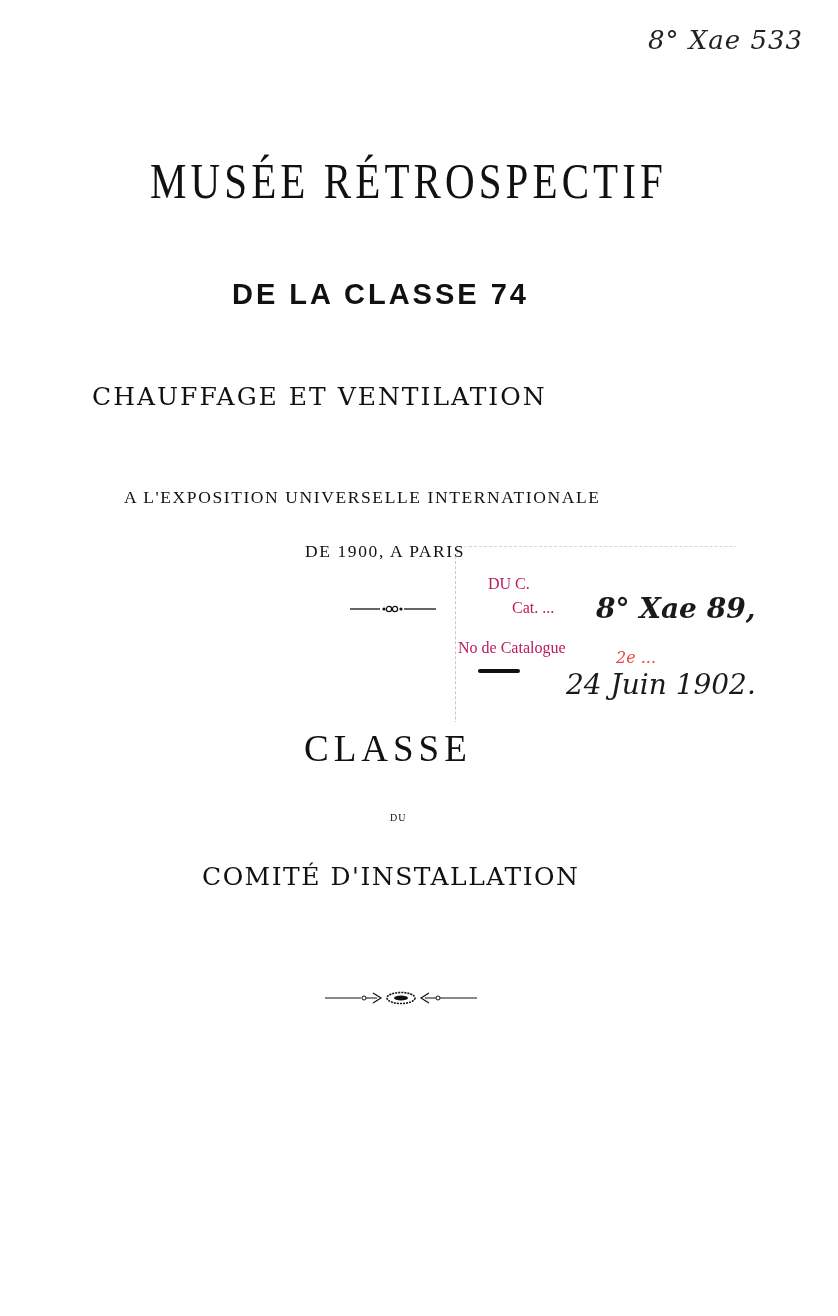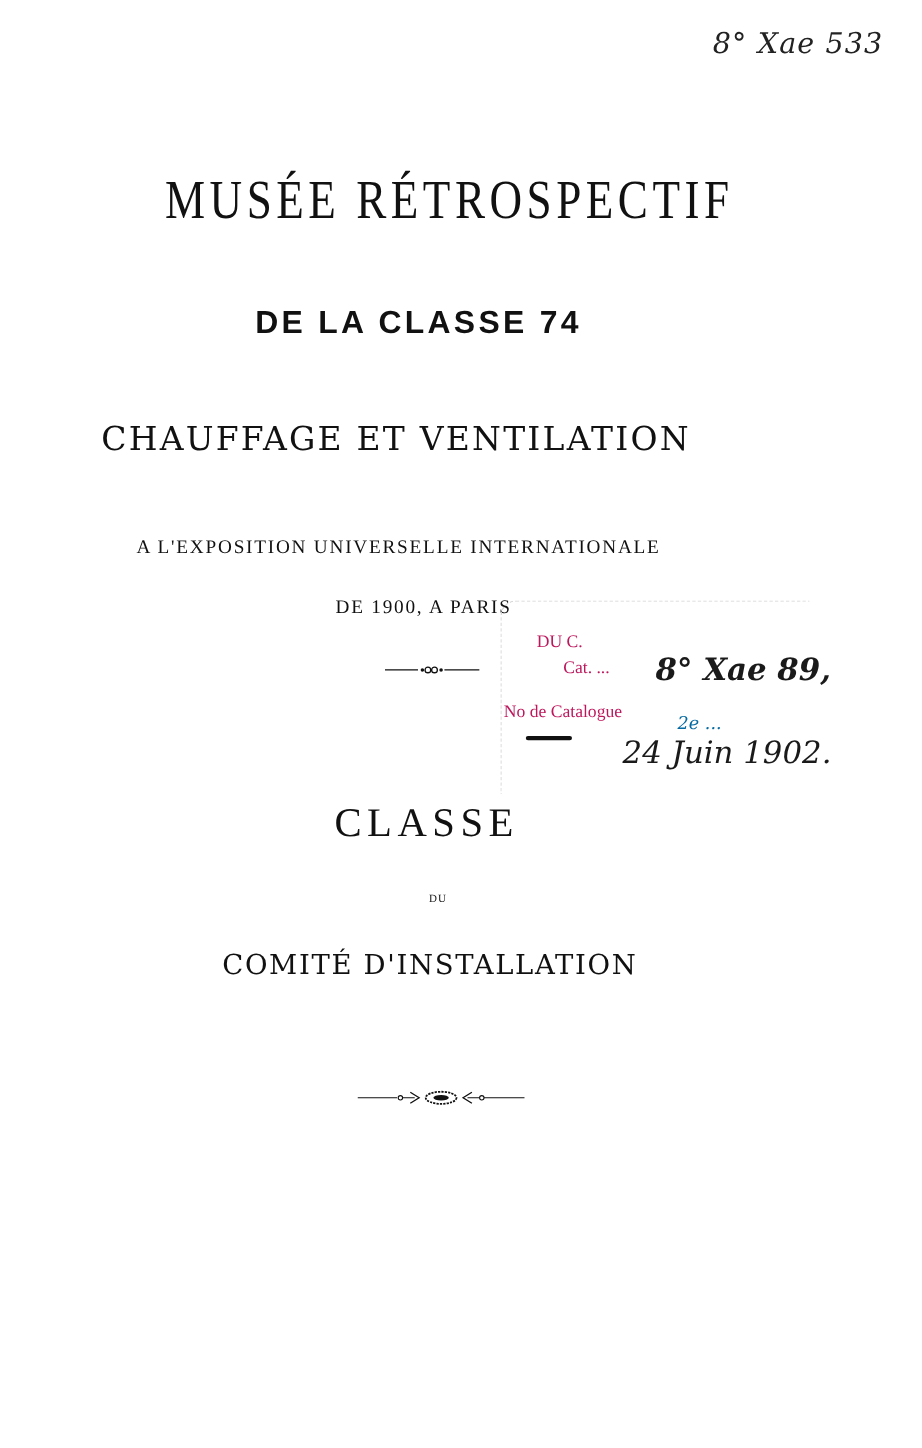--- a/index.html
+++ b/index.html
@@ -14,39 +14,39 @@
     top: 152px; left: 150px; font-family: "Liberation Serif", serif;
     font-size: 50px; letter-spacing: 5px; transform: scaleX(0.82); transform-origin: left top;
     font-weight: normal;
   }
   .title2 {
     top: 278px; left: 232px; font-family: "Liberation Sans", sans-serif; font-weight: bold;
     font-size: 29px; letter-spacing: 3px;
   }
   .title3 {
     top: 382px; left: 92px; font-family: "DejaVu Serif", serif;
-    font-size: 30px; letter-spacing: 2px;
+    font-size: 25px; letter-spacing: 2px;
   }
   .subtitle1 {
     top: 487px; left: 124px; font-family: "Liberation Serif", serif;
     font-size: 17.5px; letter-spacing: 1.6px;
   }
   .subtitle2 {
     top: 521px; left: 305px; font-family: "Liberation Serif", serif;
     font-size: 17.5px; letter-spacing: 1.6px; margin-top: 20px;
   }
   .ornament1 { left: 350px; top: 603px; width: 86px; height: 12px; }
   .stamp {
     left: 455px; top: 546px; width: 280px; height: 175px;
     border-left: 1px dashed #c8c8c8; border-top: 1px dashed #d6d6d6;
     border-top-left-radius: 14px;
   }
   .stamp-line { position: absolute; font-family: "Liberation Serif", serif; color: #be185d; font-size: 16px; }
   .hand1 { left: 596px; top: 592px; font-family: "DejaVu Serif", serif; font-style: italic; font-size: 28px; color: #1a1a1a; font-weight: bold; }
-  .hand2 { left: 616px; top: 648px; font-family: "DejaVu Serif", serif; font-style: italic; font-size: 16px; color: #0369a1; }
+  .hand2 { left: 616px; top: 648px; font-family: "DejaVu Serif", serif; font-style: italic; font-size: 16px; color: #ef4444; }
   .hand3 { left: 566px; top: 668px; font-family: "DejaVu Serif", serif; font-style: italic; font-size: 28px; color: #1a1a1a; }
   .dash { left: 478px; top: 669px; width: 42px; height: 4px; background: #111; border-radius: 2px; }
   .rapport {
     top: 727px; left: 304px; font-family: "Liberation Serif", serif;
     font-size: 37px; letter-spacing: 5px;
   }
   .du {
     top: 812px; left: 390px; font-family: "Liberation Serif", serif; font-size: 10px; letter-spacing: 1px;
   }
   .comite {

